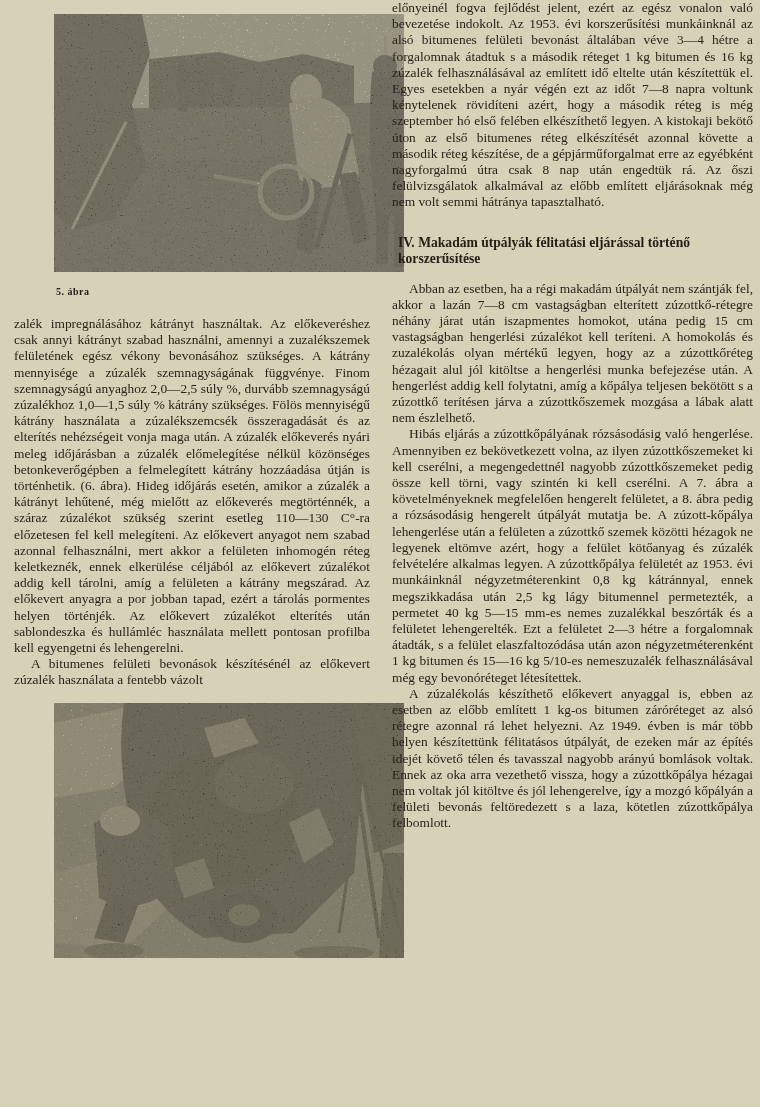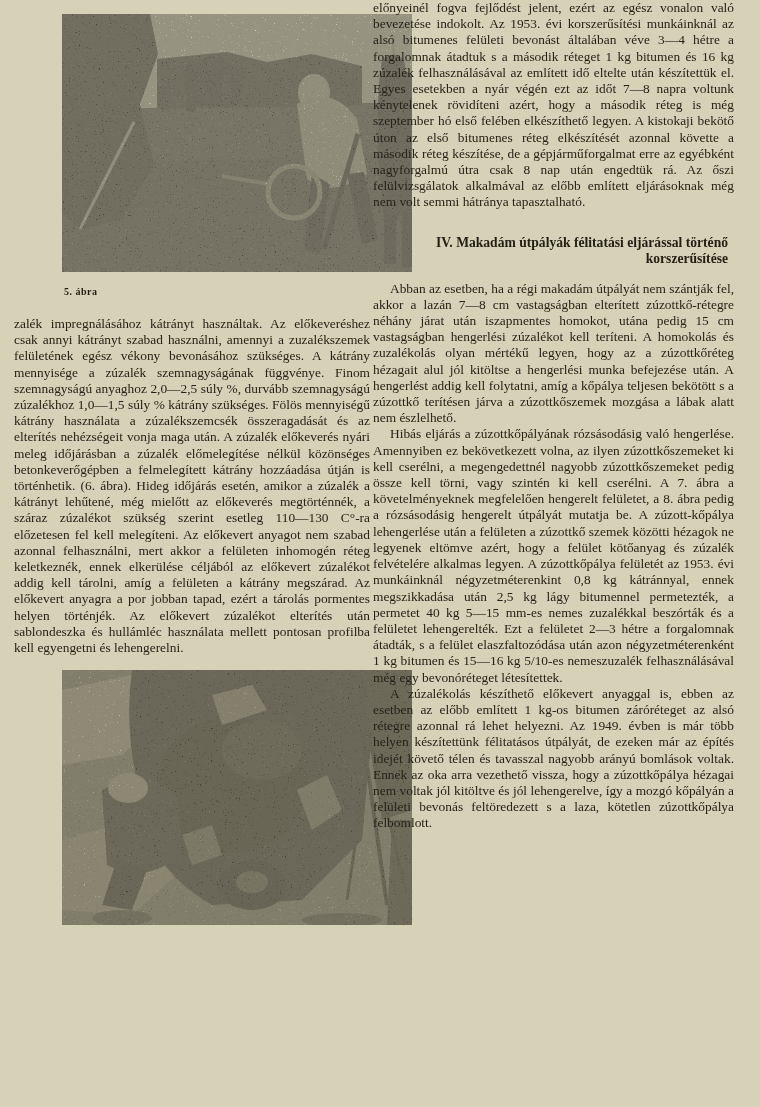--- a/index.html
+++ b/index.html
@@ -10,23 +10,23 @@
   .page{
     position:relative;
     width:760px;height:1107px;
     background:#d6d2b7;
     color:#272219;
     overflow:hidden;
     box-sizing:border-box;
   }
   .col{position:absolute;top:0;}
   .col-left{left:14px;width:356px;}
-  .col-right{left:373px;width:361px;}
+  .col-right{left:392px;width:361px;}
 
-  figure{margin:16px;padding-left:32px;}
+  figure{margin:8px;padding-left:32px;}
   .photo{
     display:block;
     width:350px;
     background:#55513f;
   }
   .figcap{
     font-weight:bold;
     font-size:10px;
     letter-spacing:0.5px;
     margin:14px 0 0 2px;
@@ -40,21 +40,21 @@
     text-align:justify;
     color:#272219;
   }
   p.indent{text-indent:17px;}
   .left-text{margin-top:19px;}
 
   h3.section-heading{
     font-size:13.6px;
     line-height:16px;
     font-weight:bold;
-    text-align:right;
+    text-align:left;
     margin:24px 6px 14px 6px;
     color:#221e15;
   }
   .rc-p1{margin-top:10px;}
   .mt{margin-top:13px;}
   .fig6wrap{margin-top:14px;}
 </style>
 </head>
 <body>
 
@@ -109,20 +109,21 @@
         <line x1="296" y1="120" x2="262" y2="235" stroke="#0e0c08" stroke-width="5"></line>
 
         <rect width="350" height="258" filter="url(#grainLight)" opacity="0.5"></rect>
         <rect width="350" height="258" filter="url(#grainDark)" opacity="0.55"></rect>
       </svg>
       <figcaption class="figcap">5. ábra</figcaption>
     </figure>
 
     <div class="left-text">
       <p class="body">zalék impregnálásához kátrányt használtak. Az előkeveréshez csak annyi kátrányt szabad használni, amennyi a zuzalékszemek felületének egész vékony bevonásához szükséges. A kátrány mennyisége a zúzalék szemnagyságának függvénye. Finom szemnagyságú anyaghoz 2,0—2,5 súly %, durvább szemnagyságú zúzalékhoz 1,0—1,5 súly % kátrány szükséges. Fölös mennyiségű kátrány használata a zúzalékszemcsék összeragadását és az elterítés nehézségeit vonja maga után. A zúzalék előkeverés nyári meleg időjárásban a zúzalék előmelegítése nélkül közönséges betonkeverőgépben a felmelegített kátrány hozzáadása útján is történhetik. (6. ábra). Hideg időjárás esetén, amikor a zúzalék a kátrányt lehűtené, még mielőtt az előkeverés megtörténnék, a száraz zúzalékot szükség szerint esetleg 110—130 C°-ra előzetesen fel kell melegíteni. Az előkevert anyagot nem szabad azonnal felhasználni, mert akkor a felületen inhomogén réteg keletkeznék, ennek elkerülése céljából az előkevert zúzalékot addig kell tárolni, amíg a felületen a kátrány megszárad. Az előkevert anyagra a por jobban tapad, ezért a tárolás pormentes helyen történjék. Az előkevert zúzalékot elterítés után sablondeszka és hullámléc használata mellett pontosan profilba kell egyengetni és lehengerelni.</p>
+      <p class="body indent">A bitumenes felületi bevonások készítésénél az előkevert zúzalék használata a fentebb vázolt</p>
     </div>
 
     <figure class="fig6wrap">
       <svg class="photo" width="350" height="255" viewBox="0 0 350 255" xmlns="http://www.w3.org/2000/svg">
         <defs>
           <filter id="grainDark2" x="0" y="0" width="100%" height="100%">
             <feTurbulence type="fractalNoise" baseFrequency="0.8" numOctaves="2" seed="11" result="n"></feTurbulence>
             <feColorMatrix in="n" type="matrix" values="0 0 0 0 0.10  0 0 0 0 0.09  0 0 0 0 0.06  2 2 2 -2.3 0"></feColorMatrix>
           </filter>
           <filter id="grainLight2" x="0" y="0" width="100%" height="100%">

